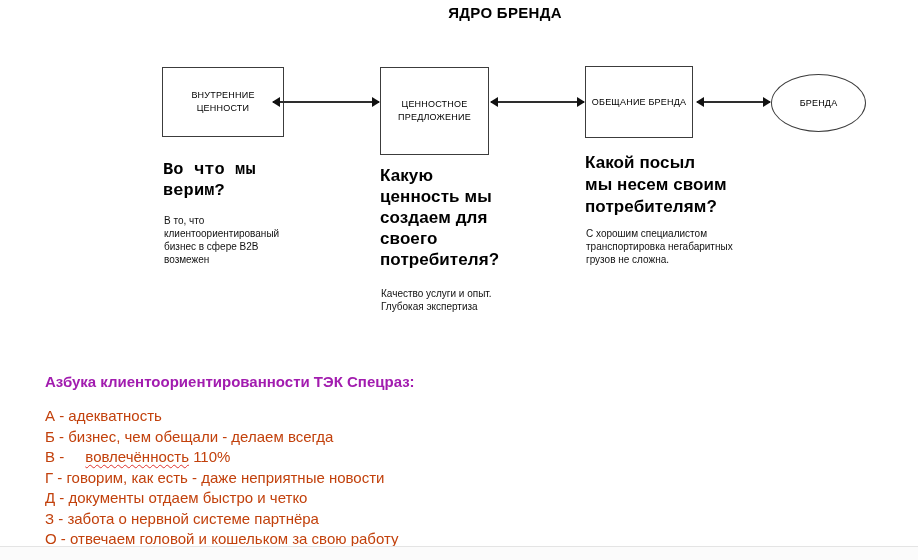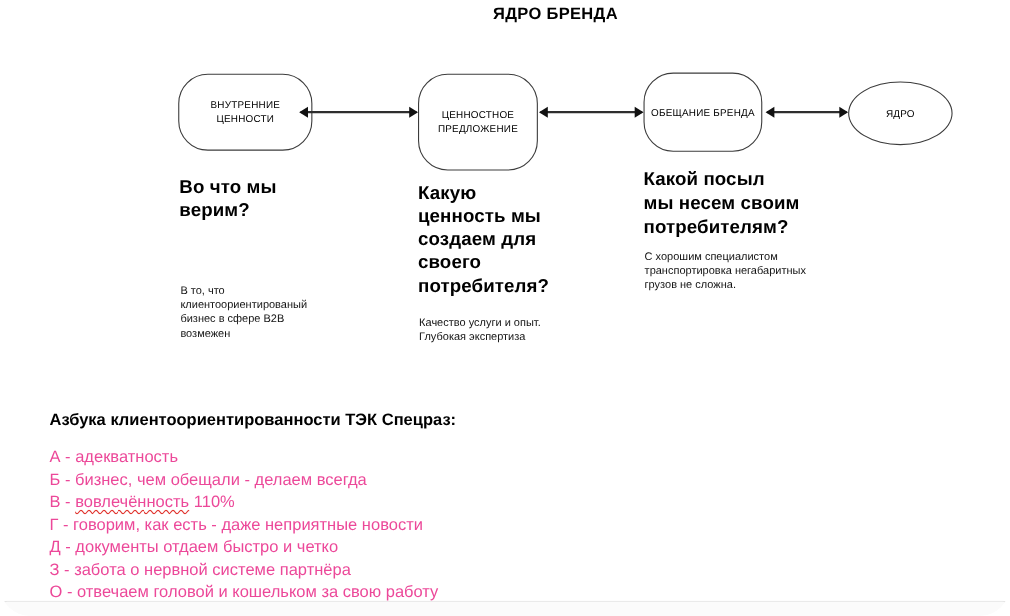--- a/index.html
+++ b/index.html
@@ -1,15 +1,15 @@
 <!DOCTYPE html>
 <html><head>
 <meta charset="utf-8">
 <style>
-  * { margin:0; padding:0; box-sizing:border-box;border-radius:27px; }
+  * { margin:0; padding:0; box-sizing:border-box; }
   html,body { background:#ffffff; }
   #stage {
     position:relative; width:918px; height:560px; background:#ffffff;
     font-family:"Liberation Sans", sans-serif; color:#000000; overflow:hidden;
   }
   .title {
     position:absolute; left:380px; top:4px; width:250px; text-align:center;
     font-size:15px; font-weight:bold; letter-spacing:0.3px;
   }
   .node {
@@ -31,59 +31,60 @@
     content:""; position:absolute; right:-1px; top:-4px;
     border-left:8px solid #111; border-top:5px solid transparent; border-bottom:5px solid transparent;
   }
   #arrow-1 { left:273px; top:101px; width:106px; }
   #arrow-2 { left:491px; top:101px; width:93px;  }
   #arrow-3 { left:697px; top:101px; width:73px;  }
   .question {
     position:absolute; font-weight:bold; font-size:17px; line-height:21px;
     white-space:pre-line; letter-spacing:0.1px;
   }
-  #q-1 { left:163px; top:159px; }
+  #q-1 { left:163px; top:159px;font-family:Liberation Mono, monospace; }
   #q-2 { left:380px; top:165px; }
   #q-3 { left:585px; top:152px; line-height:22px; }
   .answer {
     position:absolute; font-size:10px; line-height:13px; white-space:pre-line; color:#111;
   }
-  #a-1 { left:164px; top:214px;margin-top:44px; }
+  #a-1 { left:164px; top:214px; }
   #a-2 { left:381px; top:287px; }
   #a-3 { left:586px; top:227px; }
   .abc-heading {
-    position:absolute; left:45px; top:373px; font-size:15px; font-weight:bold; color:#000000;
+    position:absolute; left:45px; top:373px; font-size:15px; font-weight:bold; color:#a21caf;
   }
   .abc-list {
-    position:absolute; left:45px; top:406px; font-size:15px; line-height:20.5px; color:#ec4899;
+    position:absolute; left:45px; top:406px; font-size:15px; line-height:20.5px; color:#c2410c;
   }
   .abc-item { white-space:pre; }
   .squiggle {
     text-decoration: underline wavy #e0322c 1px;
     text-decoration-skip-ink: none;
     text-underline-offset: 2px;
+    margin-left: 17px;
   }
   .page-edge {
     position:absolute; left:0; top:546px; width:918px; height:14px;
     background:#fbfbfb; border-top:1px solid #e4e4e4;
   }
 </style>
 </head>
 <body>
 
 <div id="stage">
 
   <div class="title">ЯДРО БРЕНДА</div>
 
   <div class="node" id="node-1">ВНУТРЕННИЕ
 ЦЕННОСТИ</div>
   <div class="node" id="node-2">ЦЕННОСТНОЕ
 ПРЕДЛОЖЕНИЕ</div>
   <div class="node" id="node-3">ОБЕЩАНИЕ БРЕНДА</div>
-  <div class="node ellipse" id="node-4">ЯДРО</div>
+  <div class="node ellipse" id="node-4">БРЕНДА</div>
 
   <div class="arrow" id="arrow-1"></div>
   <div class="arrow" id="arrow-2"></div>
   <div class="arrow" id="arrow-3"></div>
 
   <div class="question" id="q-1">Во что мы
 верим?</div>
   <div class="answer" id="a-1">В то, что
 клиентоориентированый
 бизнес в сфере B2B

